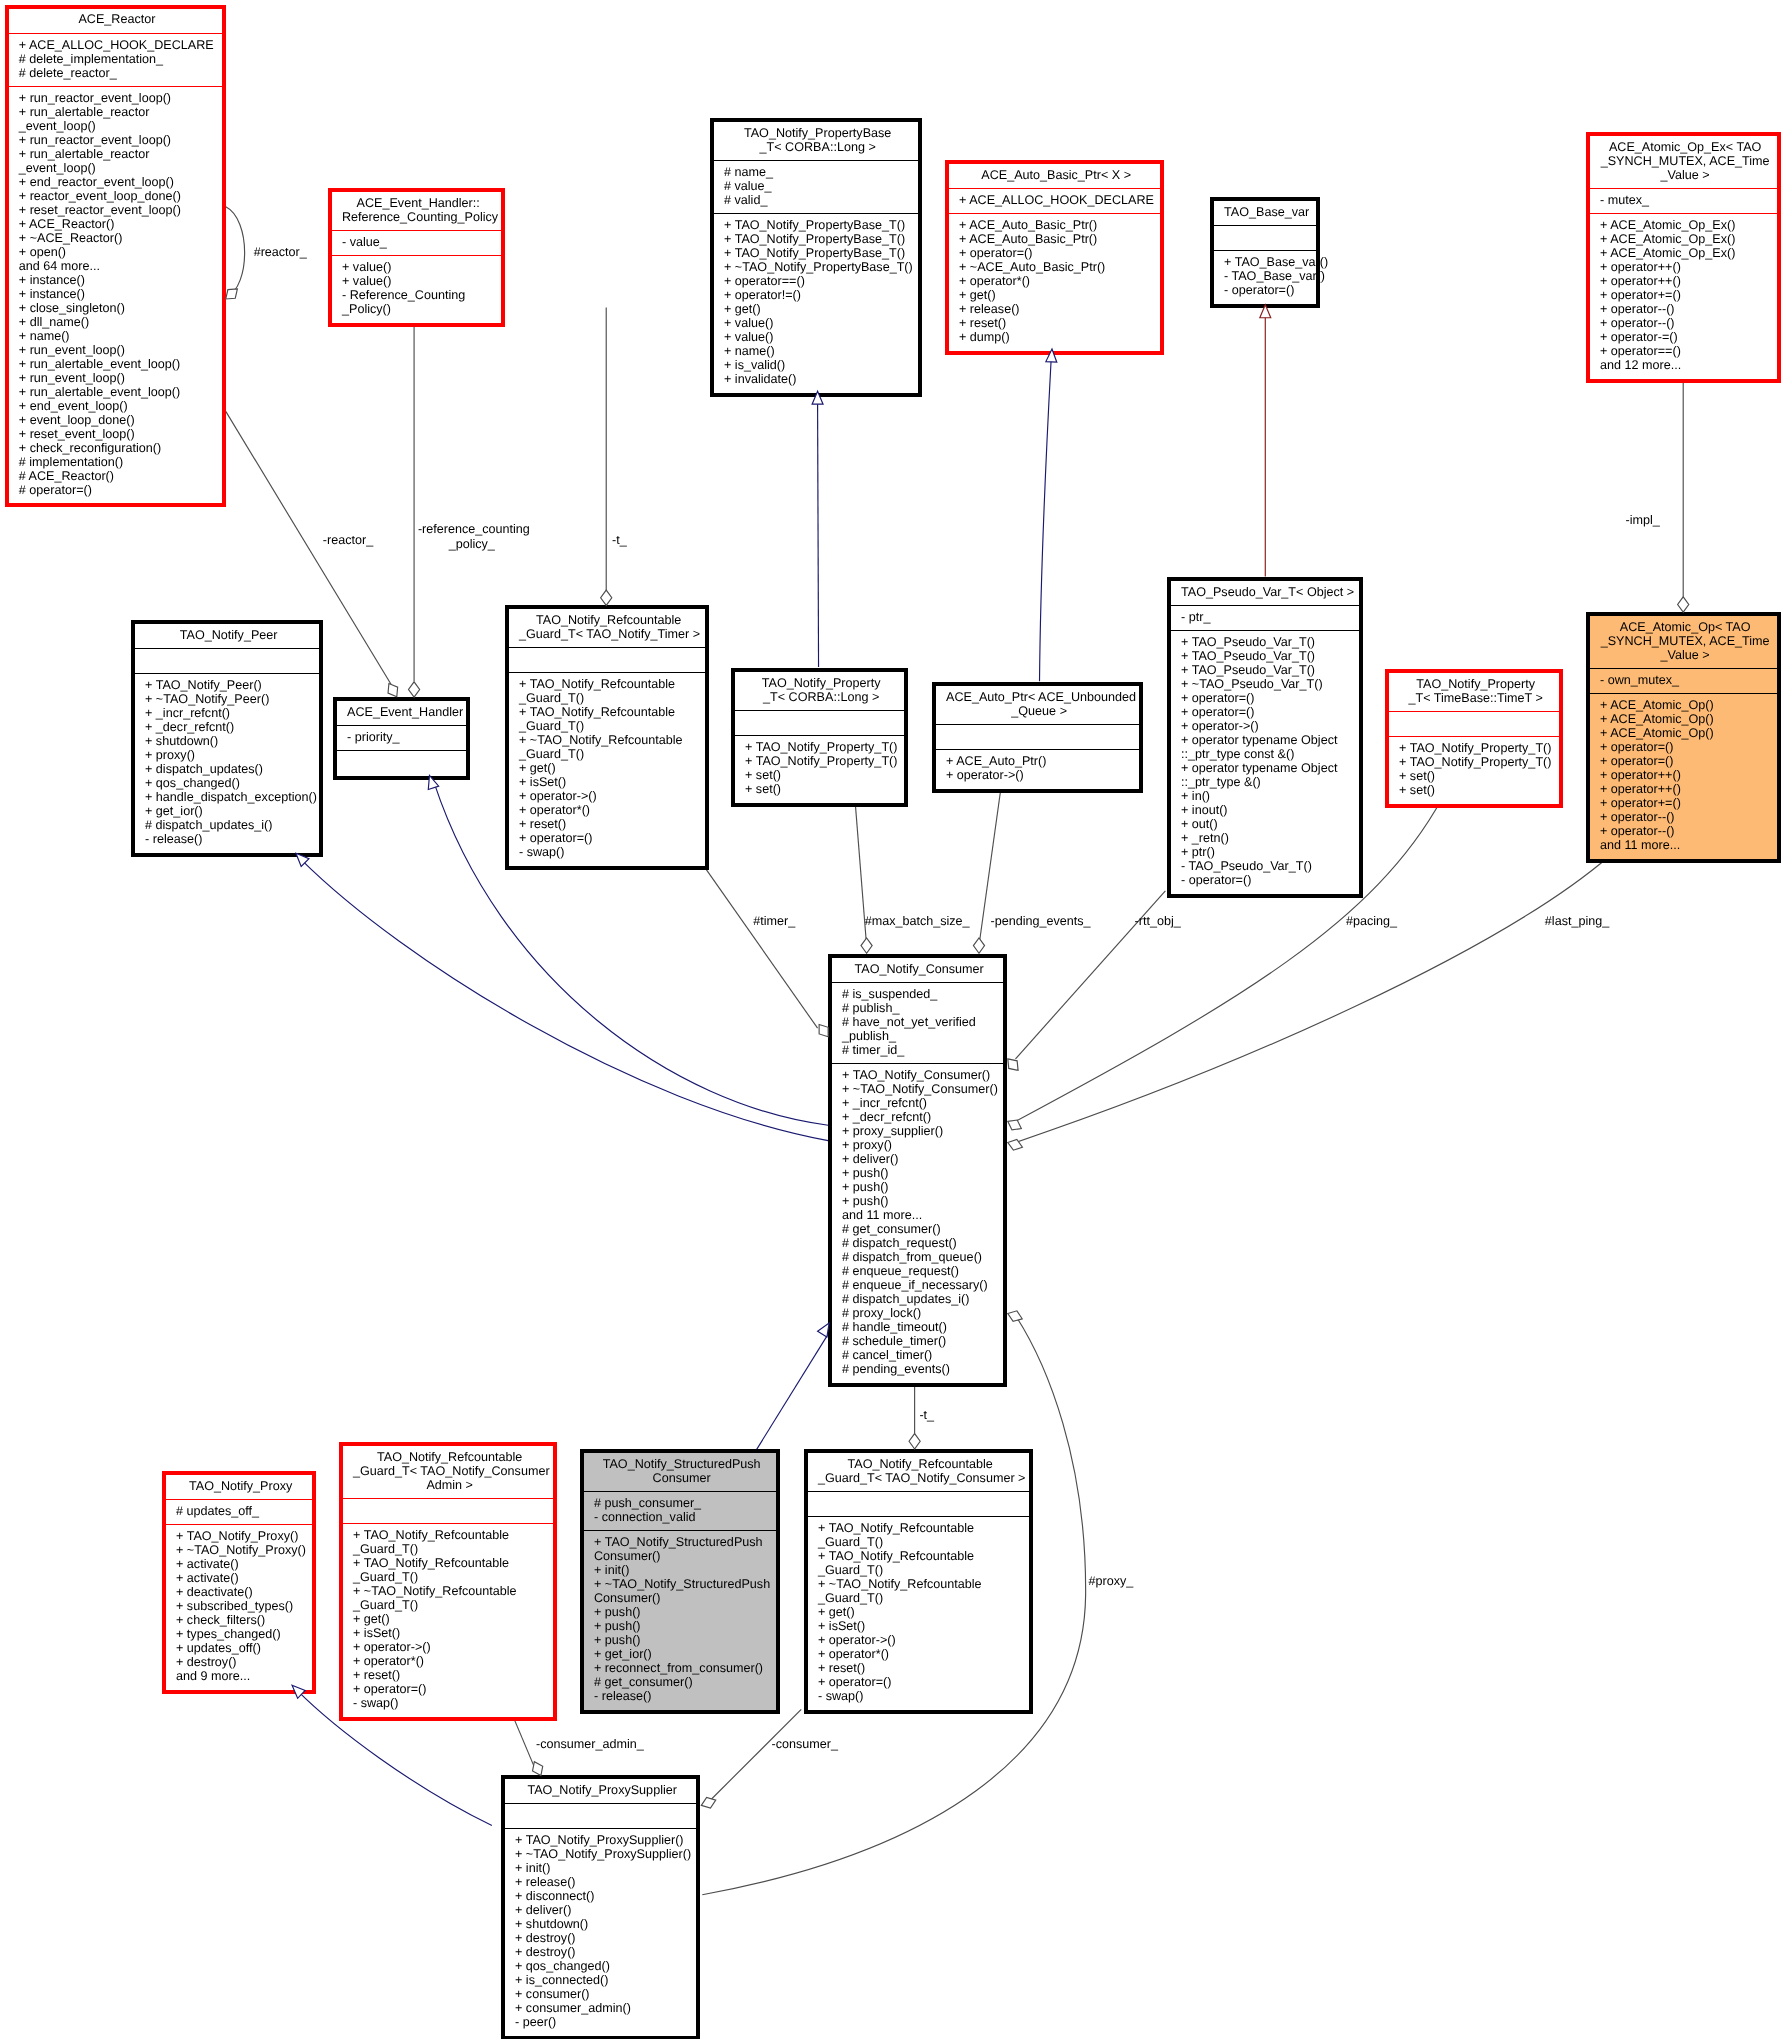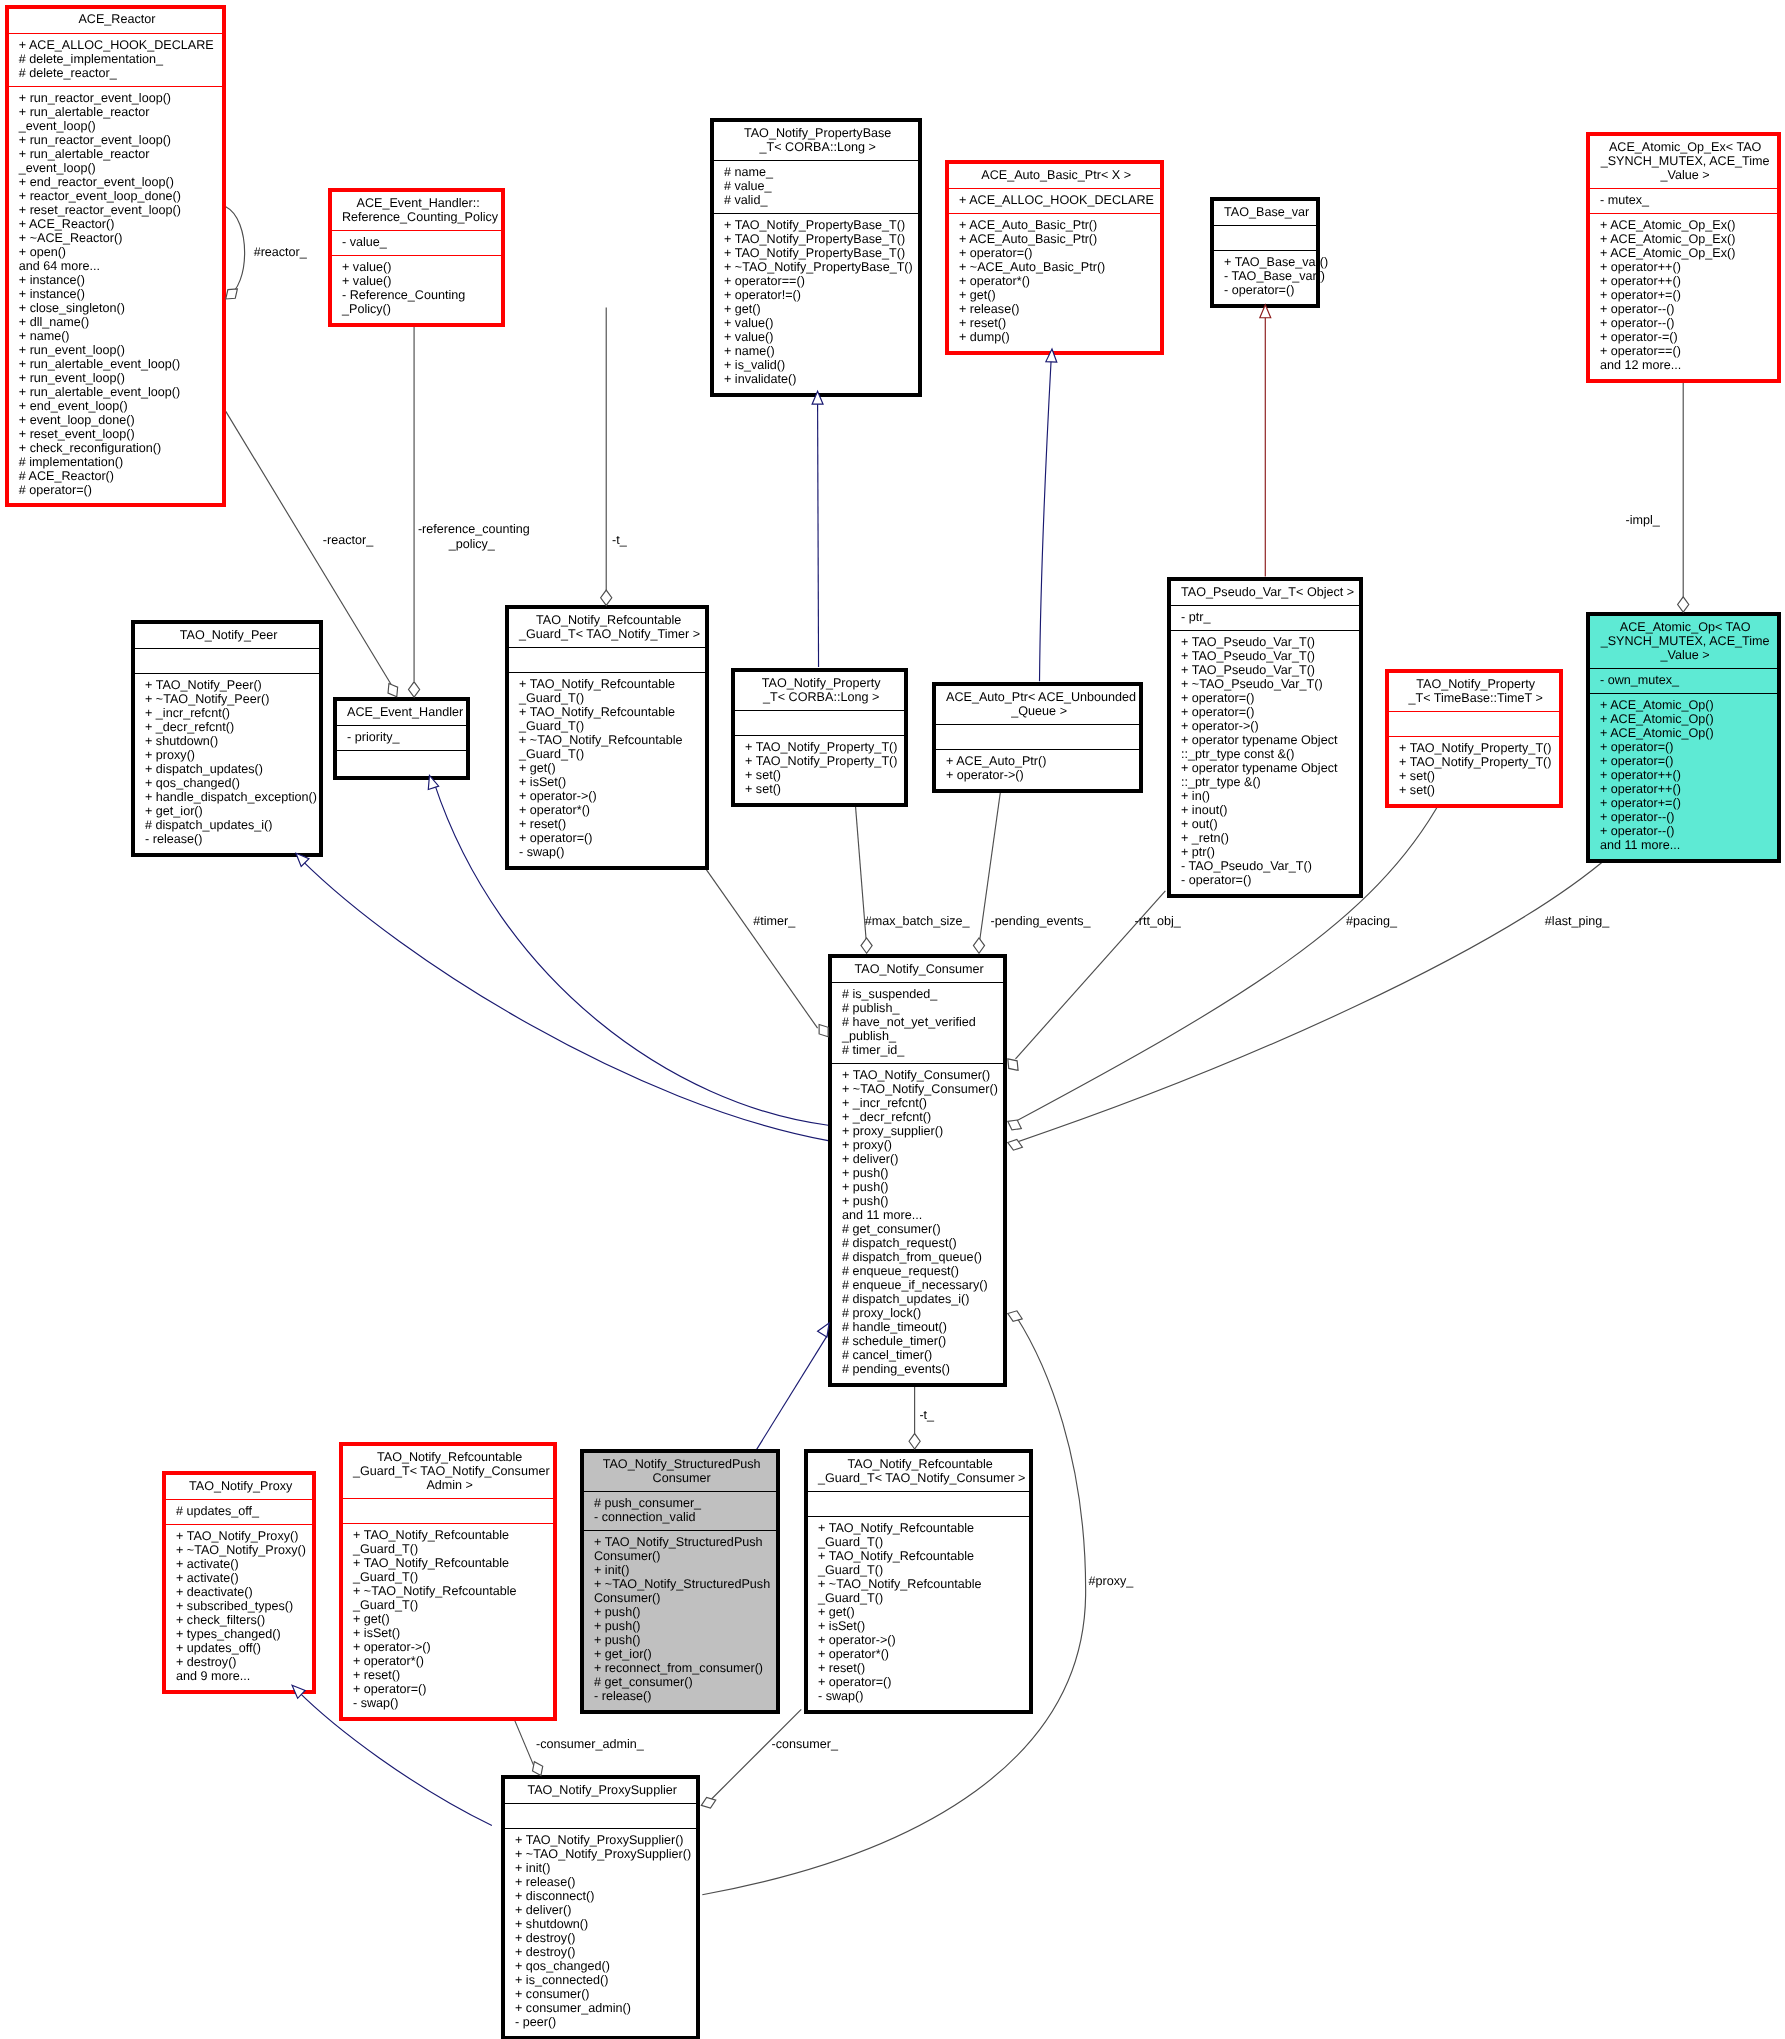--- a/index.html
+++ b/index.html
@@ -366,21 +366,21 @@
   <div class="sec sec-attrs" style="border-color:#ff0000">
         <div class="ln">&nbsp;</div>
       </div>
   <div class="sec sec-ops" style="border-color:#ff0000">
         <div class="ln">+ TAO_Notify_Property_T()</div>
         <div class="ln">+ TAO_Notify_Property_T()</div>
         <div class="ln">+ set()</div>
         <div class="ln">+ set()</div>
       </div>
 </div>
-<div class="node" style="left:1586px;top:612px;width:195px;border-color:#000000;background:#5eead4;">
+<div class="node" style="left:1586px;top:612px;width:195px;border-color:#000000;background:#fdba74;">
   <div class="sec sec-title multi">
         <div class="ln">ACE_Atomic_Op&lt; TAO</div>
         <div class="ln">_SYNCH_MUTEX, ACE_Time</div>
         <div class="ln">_Value &gt;</div>
       </div>
   <div class="sec sec-attrs" style="border-color:#000000">
         <div class="ln">- own_mutex_</div>
       </div>
   <div class="sec sec-ops" style="border-color:#000000">
         <div class="ln">+ ACE_Atomic_Op()</div>

